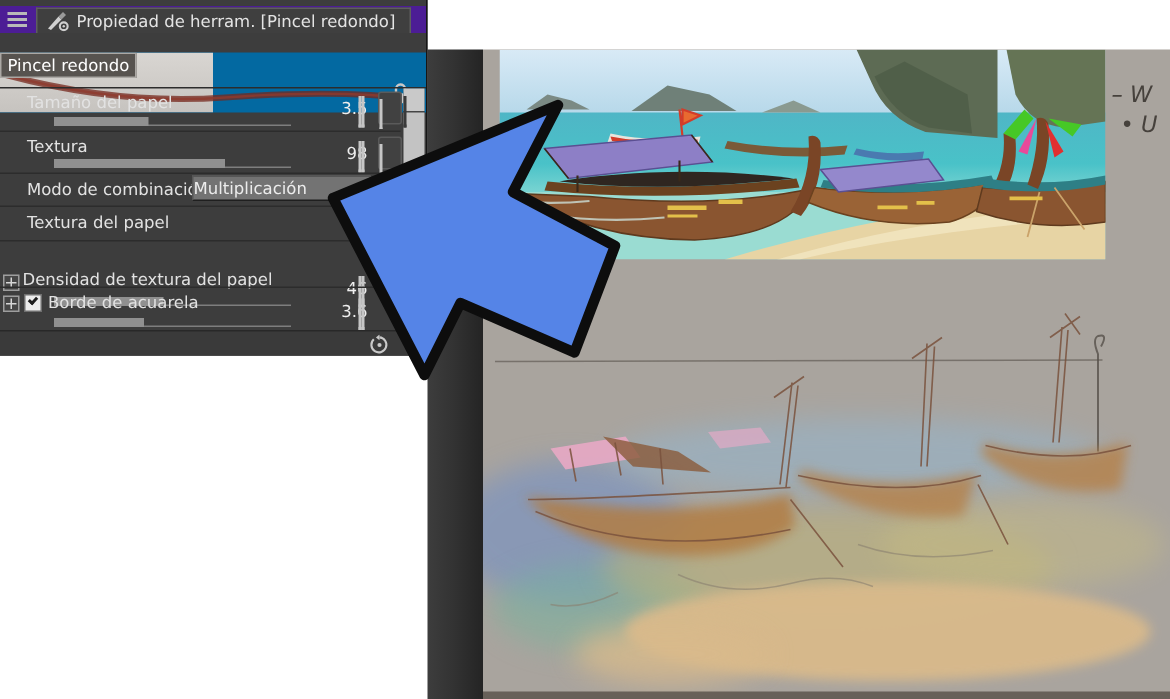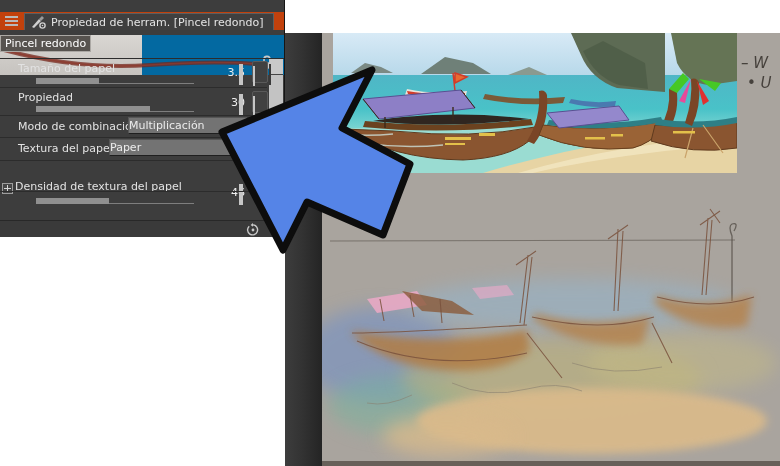--- a/index.html
+++ b/index.html
@@ -3,21 +3,21 @@
 <meta charset="utf-8">
 <style>
   html,body{margin:0;padding:0}
   body{width:780px;height:466px;position:relative;background:#ffffff;
        font-family:"DejaVu Sans","Liberation Sans",sans-serif;overflow:hidden}
   *{box-sizing:border-box}
 
   
   .panel{position:absolute;left:0;top:0;width:285px;height:237px;background:#3d3d3d;
          border-right:1px solid #161616;border-bottom:1px solid #161616;z-index:3}
-  .phead{position:absolute;left:0;top:12px;right:0;height:18px;background:#c2410c}
+  .phead{position:absolute;left:0;top:4px;right:0;height:18px;background:#4c1d95}
   .hamb{position:absolute;left:5px;top:4px;width:13px;height:10px;display:flex;flex-direction:column;justify-content:space-between}
   .hamb i{display:block;height:2px;background:#b9b9b9}
   .ptab{position:absolute;left:24px;top:1px;height:17px;background:#3f3f3f;
         border:1px solid #5e5e5e;border-bottom:none;display:flex;align-items:center;gap:5px;
         padding:0 9px 0 6px;font-size:11px;color:#e4e4e4;white-space:nowrap}
   .preview{position:absolute;left:0;top:35px;right:0;height:40px;background:#0369a1;overflow:hidden}
   .prevlight{position:absolute;left:0;top:0;width:142px;height:40px;
              background:linear-gradient(180deg,#d9d6d2,#c6c3bf)}
   .brushlabel{position:absolute;left:0;top:0;background:#57534f;border:1px solid #aba8a4;
               color:#ffffff;font-size:11px;line-height:13px;padding:1px 4px;white-space:nowrap}
@@ -110,60 +110,72 @@
     <span class="rvalue" style="top:8px">3.5</span>
     <span class="spinner" style="top:6px"><span class="chv up"></span><span class="chv dn"></span></span>
     <span class="chevbtn" style="top:3px"><span class="chv dn"></span><span class="chv dn"></span></span>
     <div class="slider" style="bottom:3px">
       <div class="sfill" style="width: 40%;"></div>
     </div>
   </div>
   <div class="divider" style="top:87px"></div>
 
   <div class="prow" style="top:87px;height:28px">
-    <span class="rlabel">Propiedad</span>
-    <span class="rvalue" style="top:9px">30</span>
+    <span class="rlabel">Textura</span>
+    <span class="rvalue" style="top:9px">98</span>
     <span class="spinner" style="top:7px"><span class="chv up"></span><span class="chv dn"></span></span>
     <span class="chevbtn" style="top:4px"><span class="chv dn"></span><span class="chv dn"></span></span>
     <div class="slider" style="bottom:3px">
       <div class="sfill" style="width: 72%;"></div>
     </div>
   </div>
   <div class="divider" style="top:115px"></div>
 
   <div class="prow" style="top:115px;height:22px">
     <span class="rlabel" style="top:5px">Modo de combinación</span>
     <div class="dd" style="left:128px;width:119px;top:2px">
       <span>Multiplicación</span>
     </div>
   </div>
   <div class="divider" style="top:137px"></div>
 
   <div class="prow" style="top:137px;height:23px">
     <span class="rlabel" style="top:5px">Textura del papel</span>
-    <div class="dd" style="left:109px;width:124px;top:2px">
-      <span>Paper</span>
-    </div>
   </div>
   <div class="divider" style="top:160px"></div>
 
   <div class="prow" style="top:176px;height:31px">
     <span class="plusbox" style="top:7px">
         <i class="ph"></i>
         <i class="pv"></i>
       </span>
     <span class="rlabel shift">Densidad de textura del papel</span>
     <span class="rvalue" style="top:10px">46</span>
     <span class="spinner" style="top:8px"><span class="chv up"></span><span class="chv dn"></span></span>
     <div class="slider" style="bottom:3px">
       <div class="sfill" style="width: 46%;"></div>
     </div>
   </div>
   <div class="divider" style="top:191px"></div>
 
+  <div class="prow" style="top:191px;height:29px">
+    <span class="plusbox" style="top:6px">
+        <i class="ph"></i>
+        <i class="pv"></i>
+      </span>
+    <span class="cbox" style="top:5px">
+        <i></i>
+      </span>
+    <span class="rlabel shift2">Borde de acuarela</span>
+    <span class="rvalue" style="top:10px">3.6</span>
+    <span class="spinner" style="top:8px"><span class="chv up"></span><span class="chv dn"></span></span>
+    <div class="slider" style="bottom:2px">
+      <div class="sfill" style="width: 38%;"></div>
+    </div>
+  </div>
 
   <div class="bbar">
     <svg class="reseticon" width="14" height="14" viewBox="0 0 14 14">
       <path d="M3.2,3.2 A5,5 0 1 0 7,1.9" fill="none" stroke="#c9c9c9" stroke-width="1.4"></path>
       <path d="M7,0 L4.6,2 L7,3.8 Z" fill="#c9c9c9"></path>
       <circle cx="7" cy="7" r="1.4" fill="#c9c9c9"></circle>
     </svg>
   </div>
 
   <div class="sbar">

